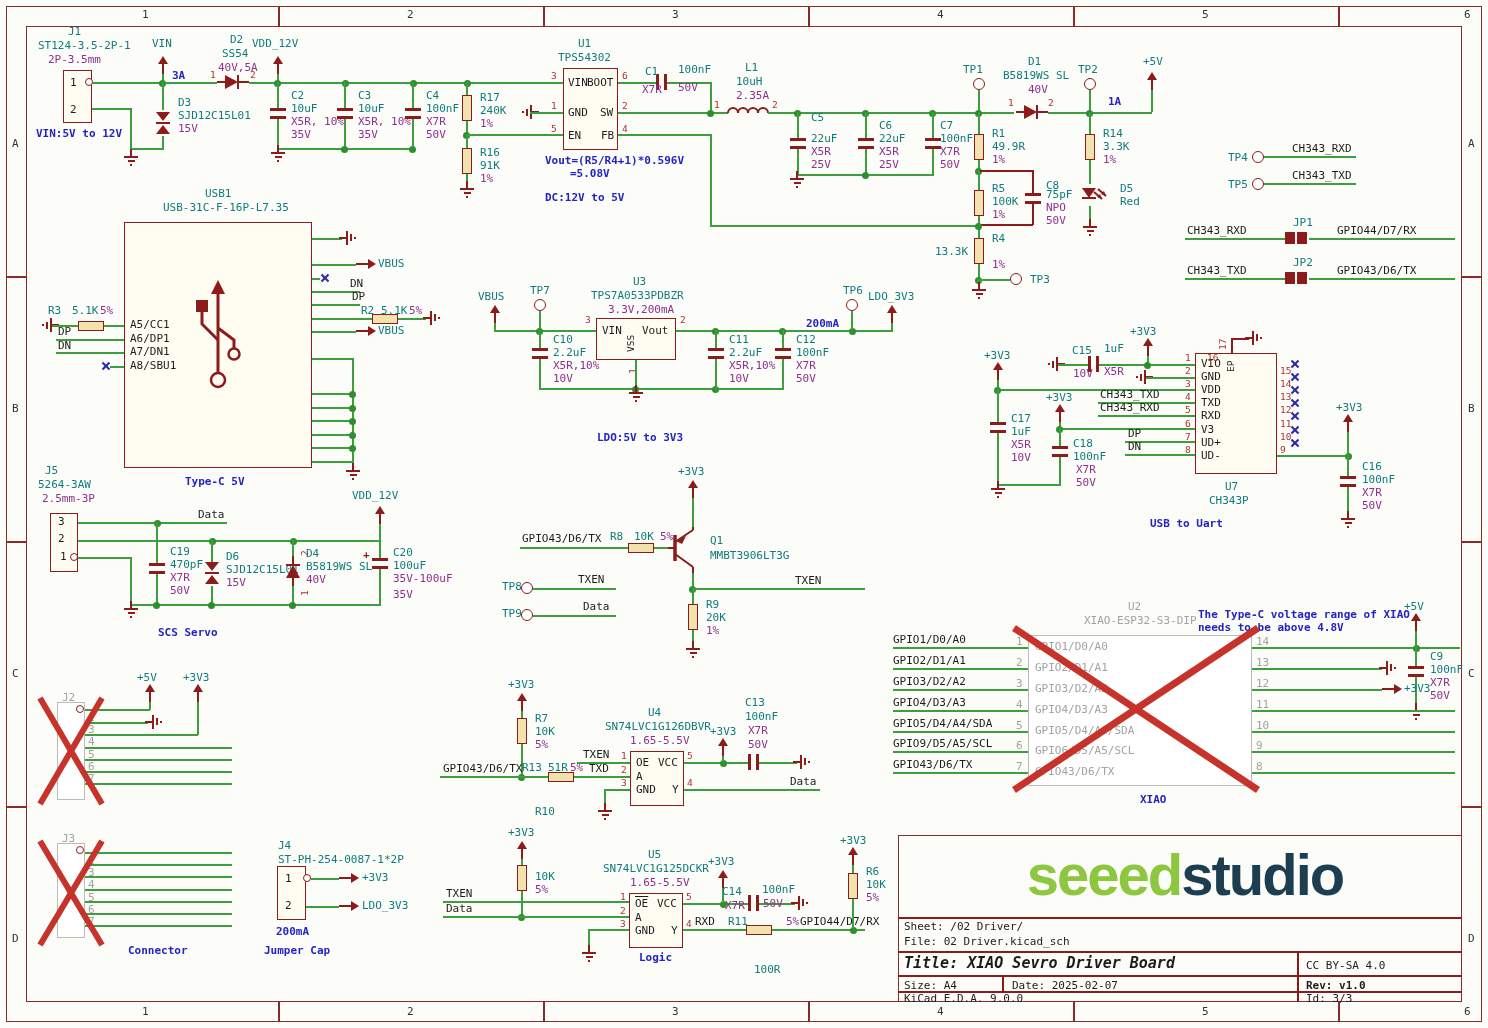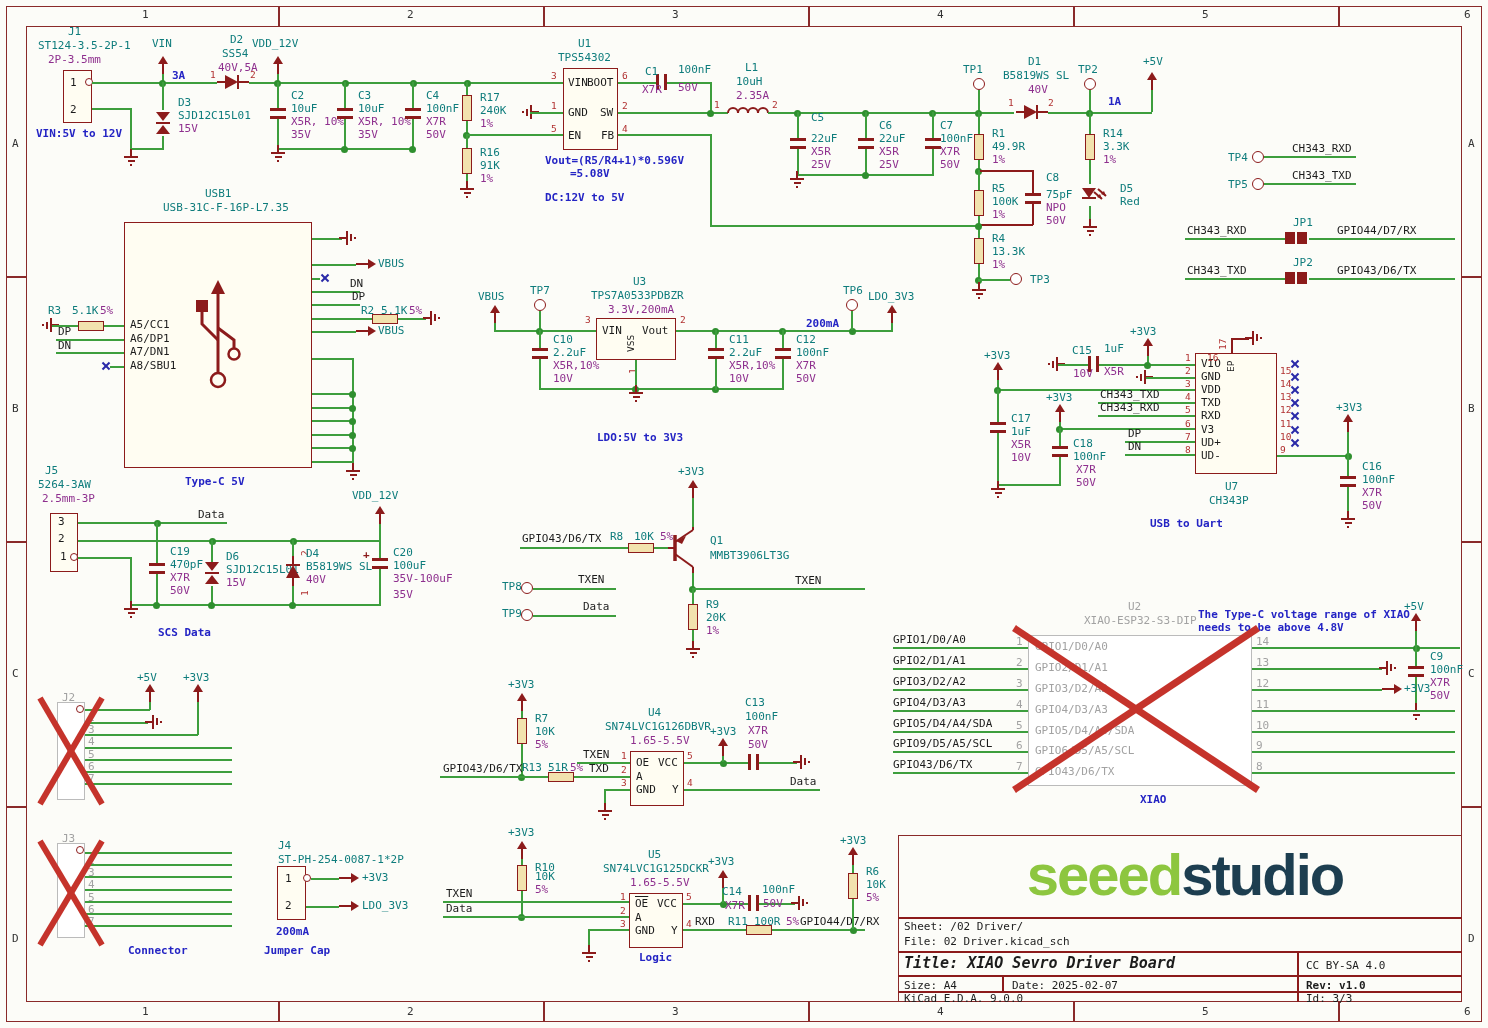--- a/index.html
+++ b/index.html
@@ -285,34 +285,34 @@
     <div class="t" style="left:992px;top:128px">R1</div>
     <div class="t" style="left:992px;top:141px">49.9R</div>
     <div class="pp" style="left:992px;top:154px">1%</div>
     <div class="wv" style="left:978px;top:160px;height:12px"></div>
     <div class="dt" style="left:975px;top:168px"></div>
     <div class="mh" style="left:978px;top:170px;width:55px"></div>
     <div class="mv" style="left:1032px;top:170px;height:23px"></div>
     <div class="cv" style="left:1025px;top:193px"></div>
     <div class="mv" style="left:1032px;top:204px;height:21px"></div>
     <div class="mh" style="left:978px;top:224px;width:55px"></div>
-    <div class="t" style="left:1046px;top:172px">C8</div>
+    <div class="t" style="left:1046px;top:180px">C8</div>
     <div class="t" style="left:1046px;top:189px">75pF</div>
     <div class="pp" style="left:1046px;top:202px">NPO</div>
     <div class="pp" style="left:1046px;top:215px">50V</div>
     <div class="rs" style="left:974px;top:190px"></div>
     <div class="t" style="left:992px;top:183px">R5</div>
     <div class="t" style="left:992px;top:196px">100K</div>
     <div class="pp" style="left:992px;top:209px">1%</div>
     <div class="wv" style="left:978px;top:170px;height:20px"></div>
     <div class="wv" style="left:978px;top:216px;height:22px"></div>
     <div class="dt" style="left:975px;top:223px"></div>
     <div class="rs" style="left:974px;top:238px"></div>
     <div class="t" style="left:992px;top:233px">R4</div>
-    <div class="t" style="left:992px;top:246px">13.3K</div>
+    <div class="t" style="left:935px;top:246px">13.3K</div>
     <div class="pp" style="left:992px;top:259px">1%</div>
     <div class="wv" style="left:978px;top:264px;height:16px"></div>
     <div class="dt" style="left:975px;top:277px"></div>
     <div class="wh" style="left:978px;top:279px;width:32px"></div>
     <div class="tpc" style="left:1010px;top:273px"></div>
     <div class="t" style="left:1030px;top:274px">TP3</div>
     <div class="wv" style="left:978px;top:279px;height:8px"></div>
     <div class="gnd" style="left:972px;top:289px"></div>
     <div class="wv" style="left:1089px;top:112px;height:22px"></div>
     <div class="rs" style="left:1085px;top:134px"></div>
@@ -484,21 +484,21 @@
     <div class="wv" style="left:379px;top:569px;height:37px"></div>
     <div class="t" style="left:393px;top:547px">C20</div>
     <div class="t" style="left:393px;top:560px">100uF</div>
     <div class="pp" style="left:393px;top:573px">35V-100uF</div>
     <div class="pp" style="left:393px;top:589px">35V</div>
     <div class="wh" style="left:130px;top:604px;width:251px"></div>
     <div class="dt" style="left:153px;top:602px"></div>
     <div class="dt" style="left:208px;top:602px"></div>
     <div class="dt" style="left:289px;top:602px"></div>
     <div class="gnd" style="left:124px;top:608px"></div>
-    <div class="nt" style="left:158px;top:627px">SCS Data</div>
+    <div class="nt" style="left:158px;top:627px">SCS Servo</div>
   </div>
 
   <div>
     <div class="t" style="left:478px;top:291px">VBUS</div>
     <div class="pw" style="left:494px;top:307px"></div>
     <div class="wv" style="left:494px;top:323px;height:9px"></div>
     <div class="wh" style="left:494px;top:330px;width:102px"></div>
     <div class="t" style="left:530px;top:285px">TP7</div>
     <div class="tpc" style="left:534px;top:299px"></div>
     <div class="wv" style="left:539px;top:311px;height:19px"></div>
@@ -647,21 +647,21 @@
     <div class="pp" style="left:748px;top:739px">50V</div>
     <div class="wh" style="left:684px;top:789px;width:136px"></div>
     <div class="bk" style="left:790px;top:776px">Data</div>
   </div>
 
   <div>
     <div class="t" style="left:508px;top:827px">+3V3</div>
     <div class="pw" style="left:521px;top:843px"></div>
     <div class="wv" style="left:521px;top:859px;height:6px"></div>
     <div class="rs" style="left:517px;top:865px"></div>
-    <div class="t" style="left:535px;top:862px">R10</div>
+    <div class="t" style="left:535px;top:806px">R10</div>
     <div class="t" style="left:535px;top:871px">10K</div>
     <div class="pp" style="left:535px;top:884px">5%</div>
     <div class="wv" style="left:521px;top:891px;height:25px"></div>
     <div class="dt" style="left:518px;top:914px"></div>
     <div class="bk" style="left:446px;top:888px">TXEN</div>
     <div class="wh" style="left:443px;top:901px;width:186px"></div>
     <div class="bk" style="left:446px;top:903px">Data</div>
     <div class="wh" style="left:443px;top:916px;width:186px"></div>
     <div class="t" style="left:648px;top:849px">U5</div>
     <div class="t" style="left:603px;top:863px">SN74LVC1G125DCKR</div>
@@ -688,21 +688,21 @@
     <div class="ch" style="left:748px;top:895px"></div>
     <div class="wh" style="left:759px;top:903px;width:36px"></div>
     <div class="gnd gl" style="left:796px;top:898px"></div>
     <div class="t" style="left:722px;top:886px">C14</div>
     <div class="t" style="left:762px;top:884px">100nF</div>
     <div class="pp" style="left:725px;top:900px">X7R</div>
     <div class="pp" style="left:763px;top:898px">50V</div>
     <div class="wh" style="left:683px;top:929px;width:63px"></div>
     <div class="bk" style="left:695px;top:916px">RXD</div>
     <div class="t" style="left:728px;top:916px">R11</div>
-    <div class="t" style="left:754px;top:916px">100R</div>
+    <div class="t" style="left:754px;top:964px">100R</div>
     <div class="pp" style="left:786px;top:916px">5%</div>
     <div class="rsh" style="left:746px;top:925px"></div>
     <div class="wh" style="left:772px;top:929px;width:93px"></div>
     <div class="bk" style="left:800px;top:916px">GPIO44/D7/RX</div>
     <div class="dt" style="left:850px;top:927px"></div>
     <div class="t" style="left:840px;top:835px">+3V3</div>
     <div class="pw" style="left:852px;top:849px"></div>
     <div class="wv" style="left:852px;top:865px;height:8px"></div>
     <div class="rs" style="left:848px;top:873px"></div>
     <div class="t" style="left:866px;top:866px">R6</div>

